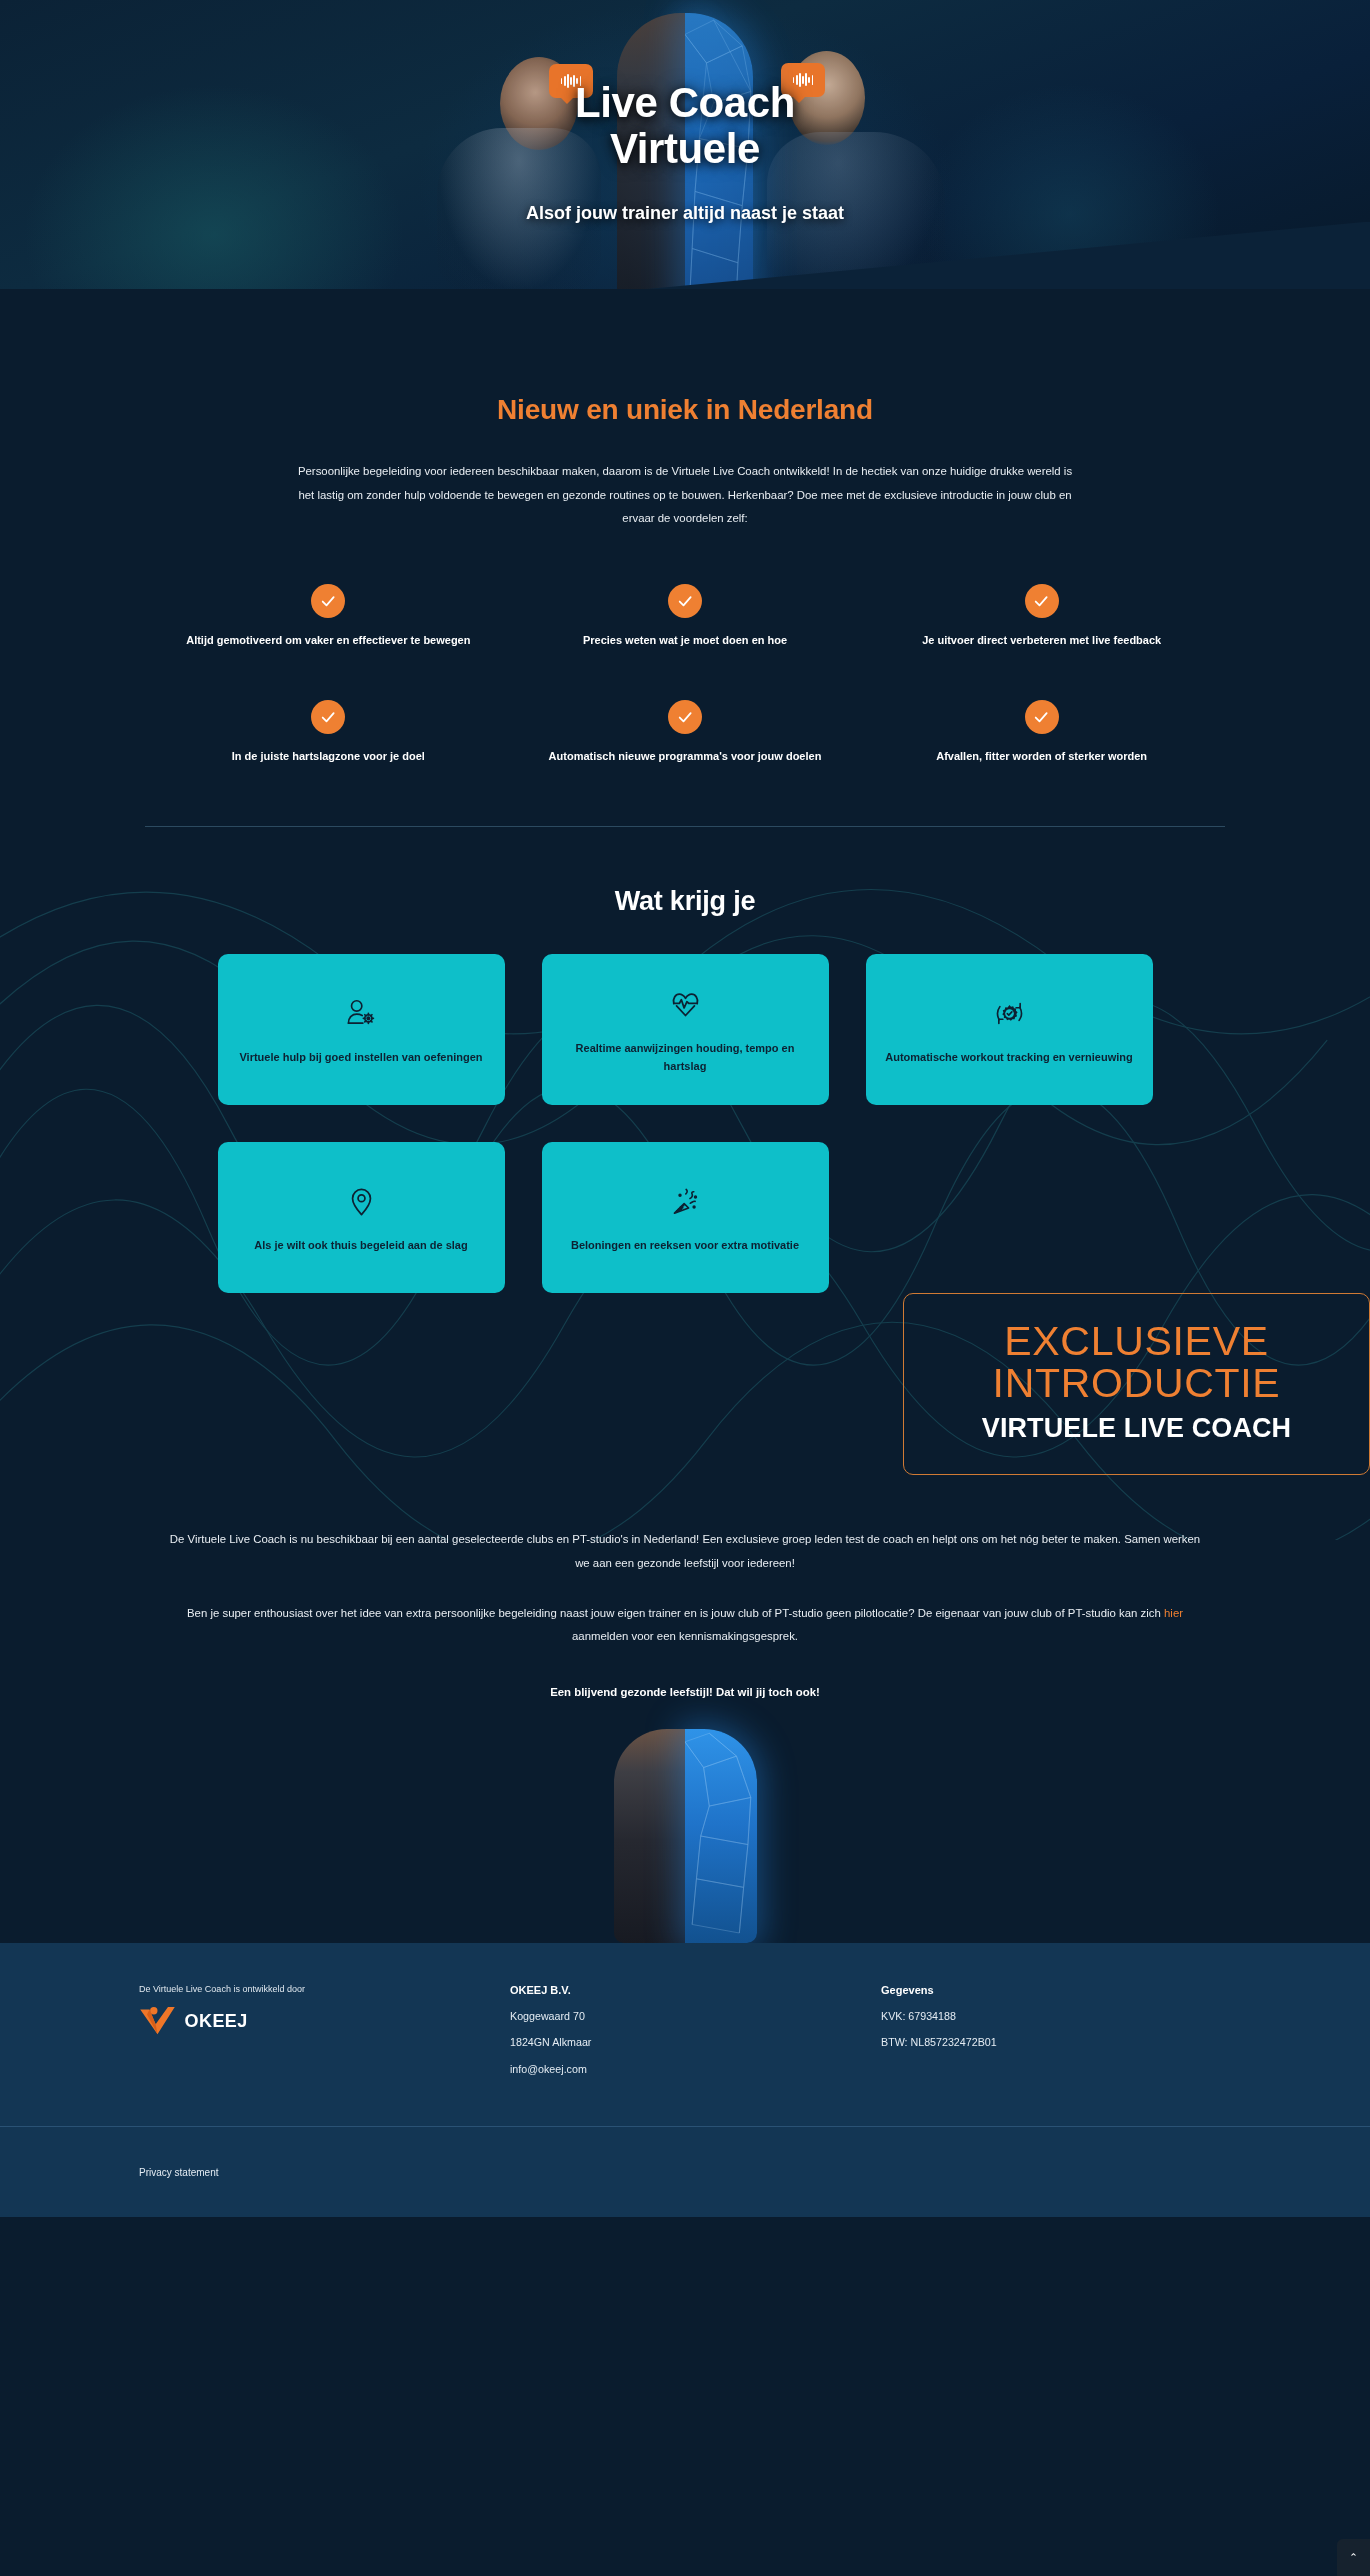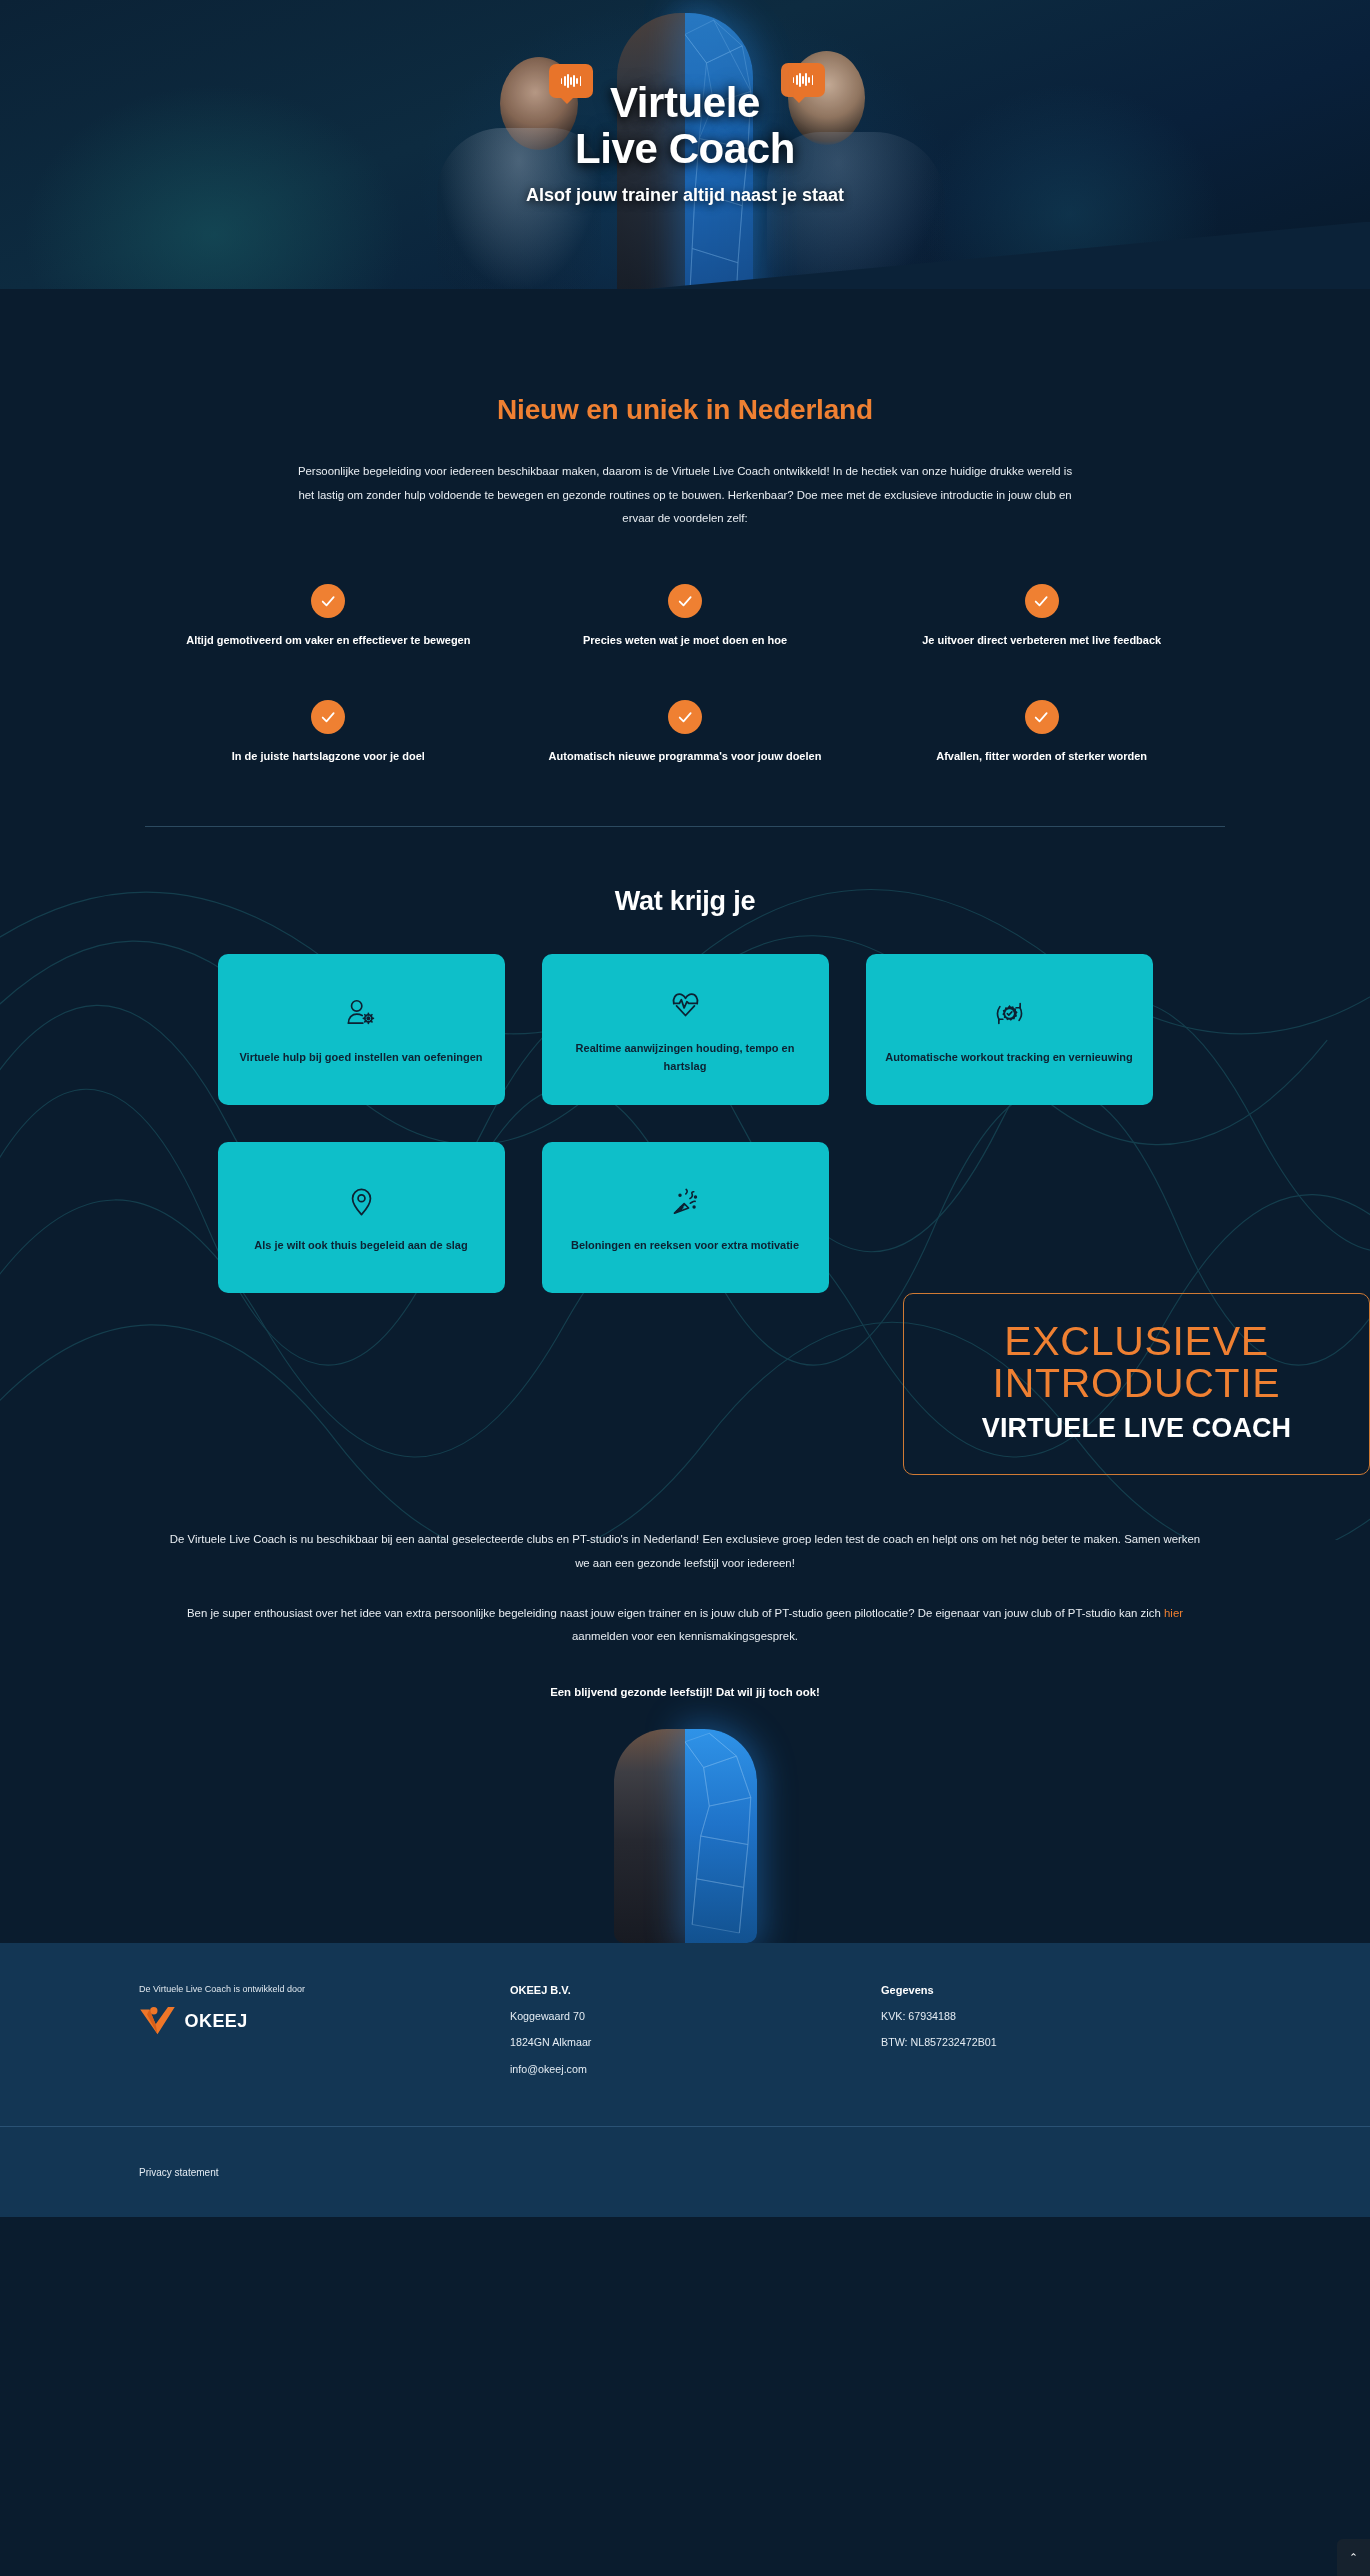--- a/index.html
+++ b/index.html
@@ -104,21 +104,21 @@
     background:#0a1c2e;
   }
   .hero-text{
     position:absolute; left:0; right:0; top:80px; text-align:center; z-index:5;
   }
   .hero-title{
     font-size:42px; font-weight:800; line-height:1.1; letter-spacing:-0.4px;
     text-shadow:0 2.1px 10px rgba(0,0,0,.85), 0 0 18.6px rgba(0,0,0,.6);
   }
   .hero-sub{
-    margin-top:13px; font-size:18px; font-weight:700;
+    margin-top:31px; font-size:18px; font-weight:700;
     text-shadow:0 2.1px 8.6px rgba(0,0,0,.85);
   }
 
   
   .sec-intro{ padding:44px 4px 0; text-align:center; }
   .h-orange{
     color:#ef8032; font-size:28px; font-weight:800; letter-spacing:-0.2px;
   }
   .intro-p{
     width:778px; margin:34px auto 0; font-size:11.4px; line-height:2.07;
@@ -284,22 +284,22 @@
           <path d="M10 330 L74 350 L70 430 L6 410 Z"></path>
         <path d="M0 30 L30 70 L20 176 L14 250 L10 330 L6 410"></path>
         <path d="M40 10 L92 110 L88 190 L80 270 L74 350 L70 430"></path>
       </g>
     </svg>
   </div>
   <div class="hero-slant"></div>
   <div class="hero-slant2"></div>
   <div class="hero-text">
     <div class="hero-title">
+      <div>Live Coach</div>
       <div>Virtuele</div>
-      <div>Live Coach</div>
     </div>
     <div class="hero-sub">Alsof jouw trainer altijd naast je staat</div>
   </div>
 </section>
 
 <section class="sec-intro">
   <h2 class="h-orange">Nieuw en uniek in Nederland</h2>
   <p class="intro-p">Persoonlijke begeleiding voor iedereen beschikbaar maken, daarom is de Virtuele Live Coach ontwikkeld! In de hectiek van onze huidige drukke wereld is het lastig om zonder hulp voldoende te bewegen en gezonde routines op te bouwen. Herkenbaar? Doe mee met de exclusieve introductie in jouw club en ervaar de voordelen zelf:</p>
 
   <div class="check-grid">

